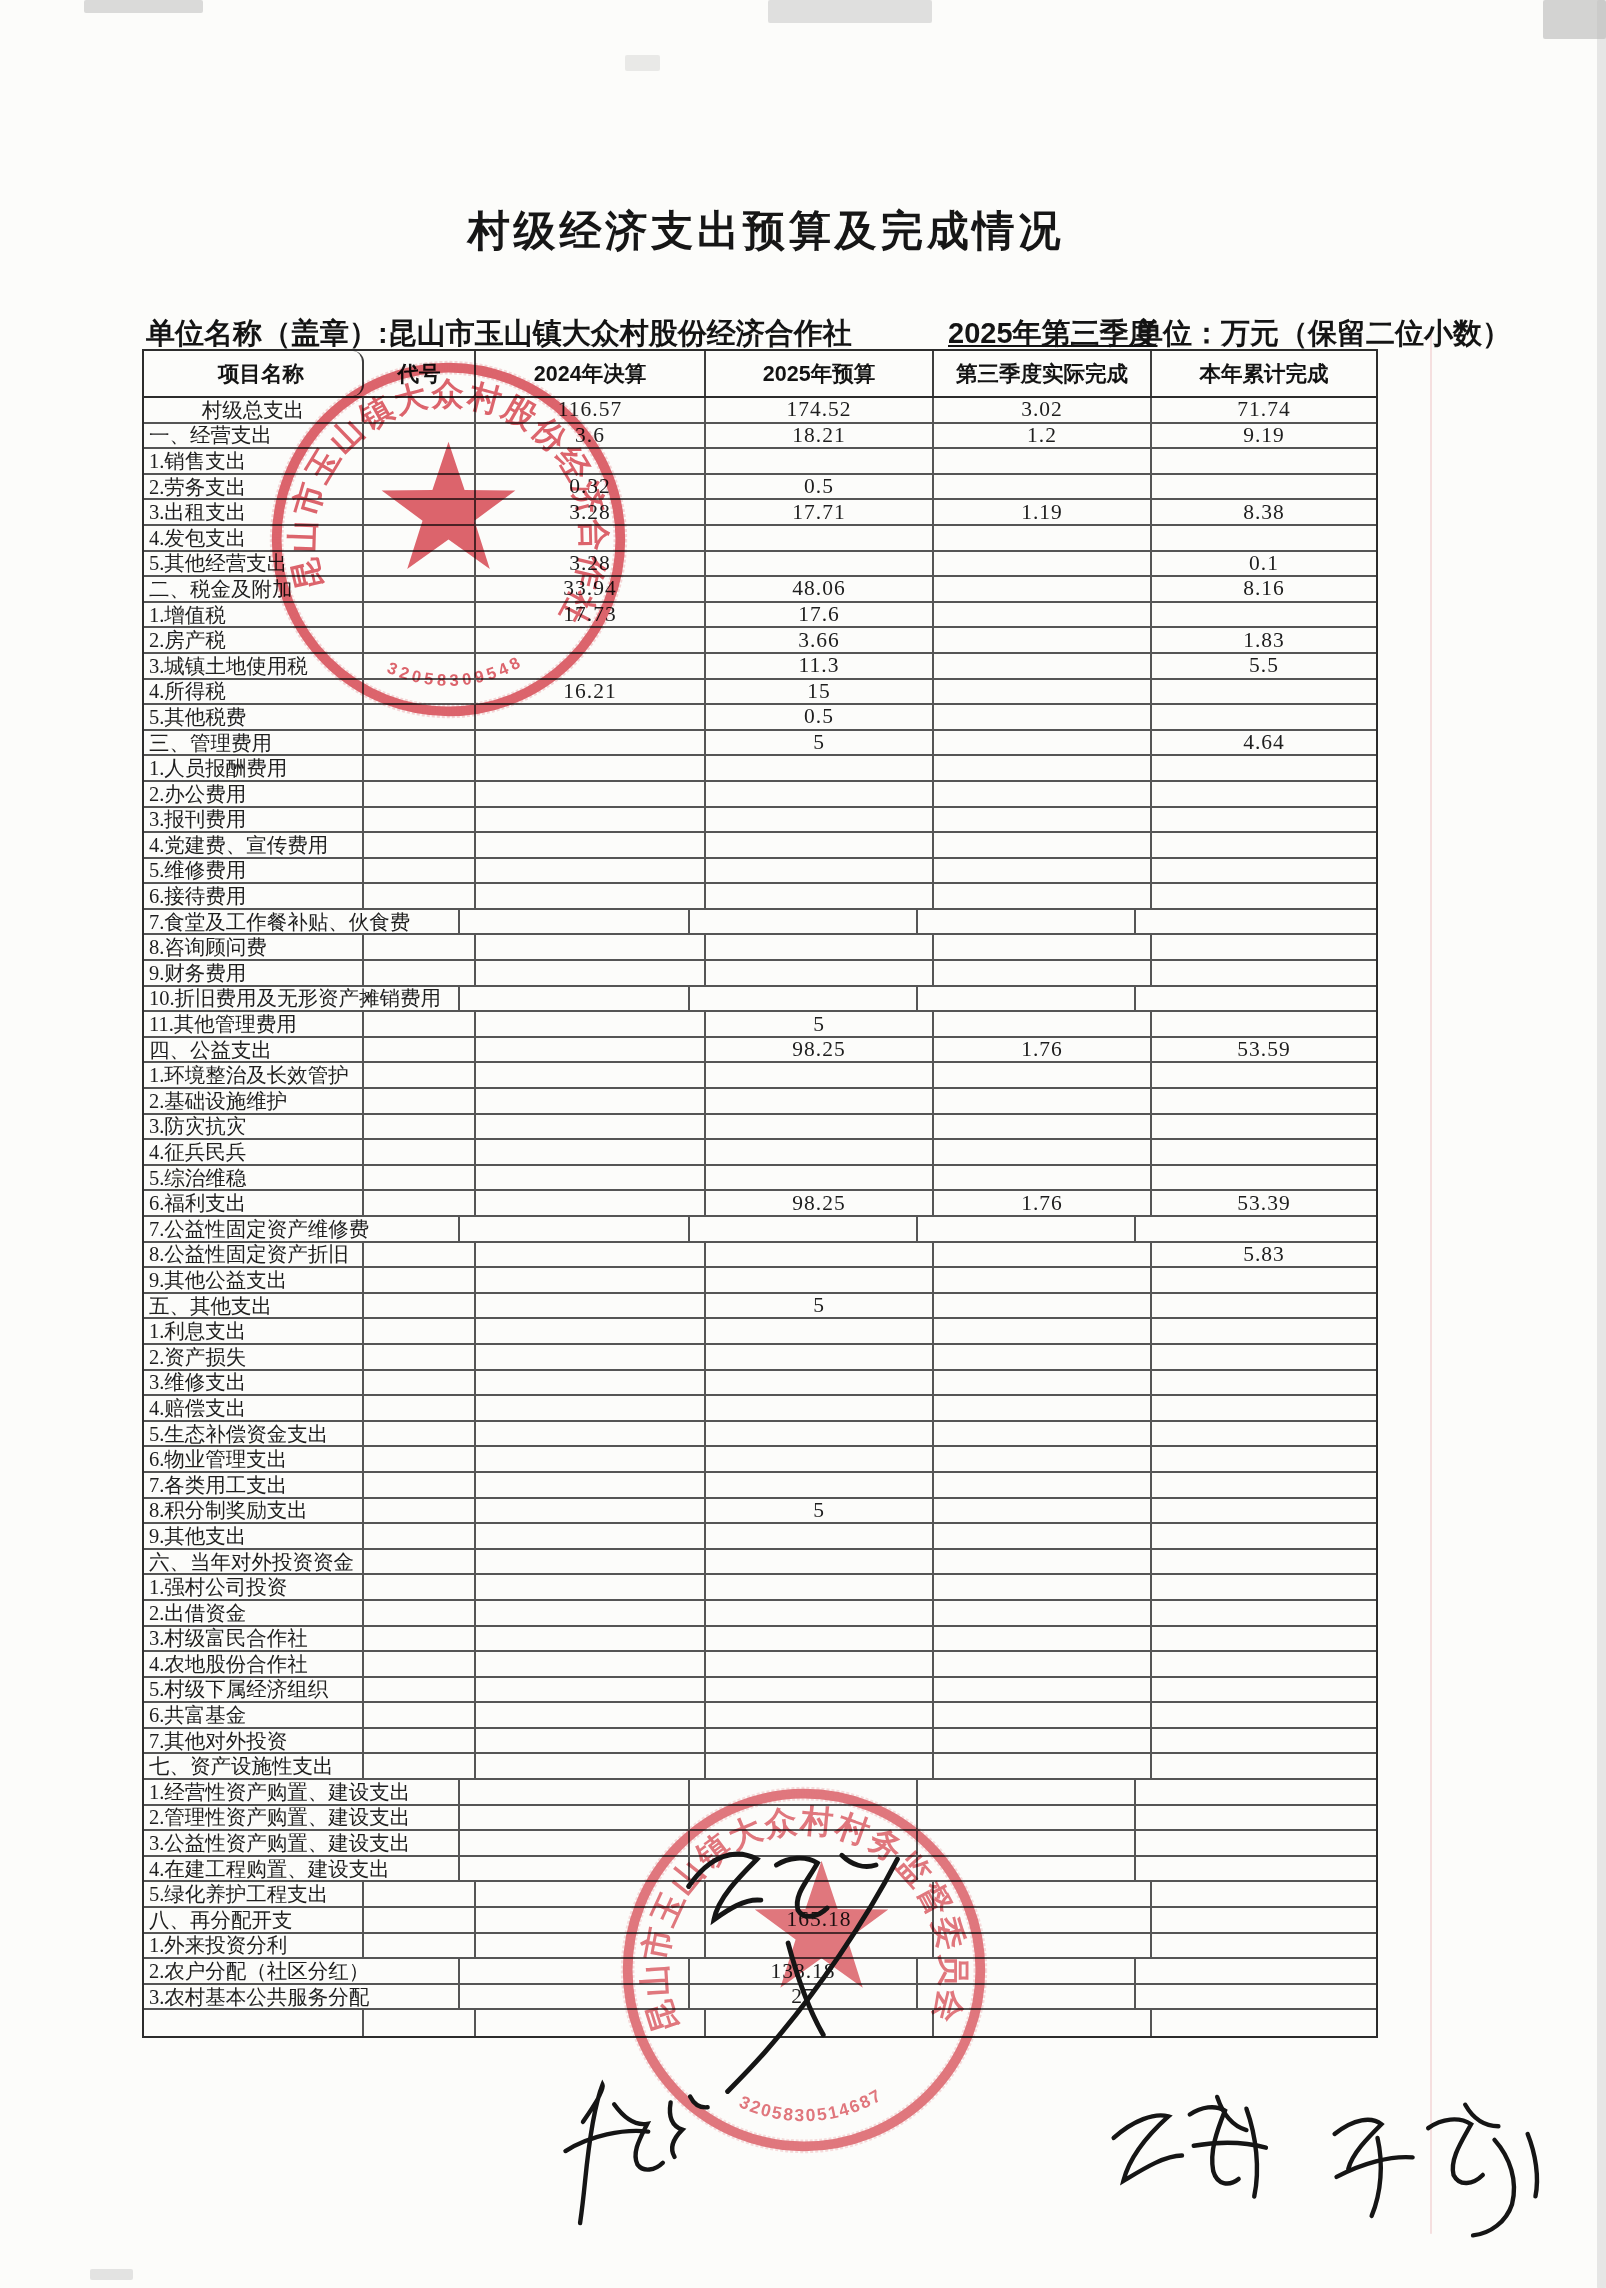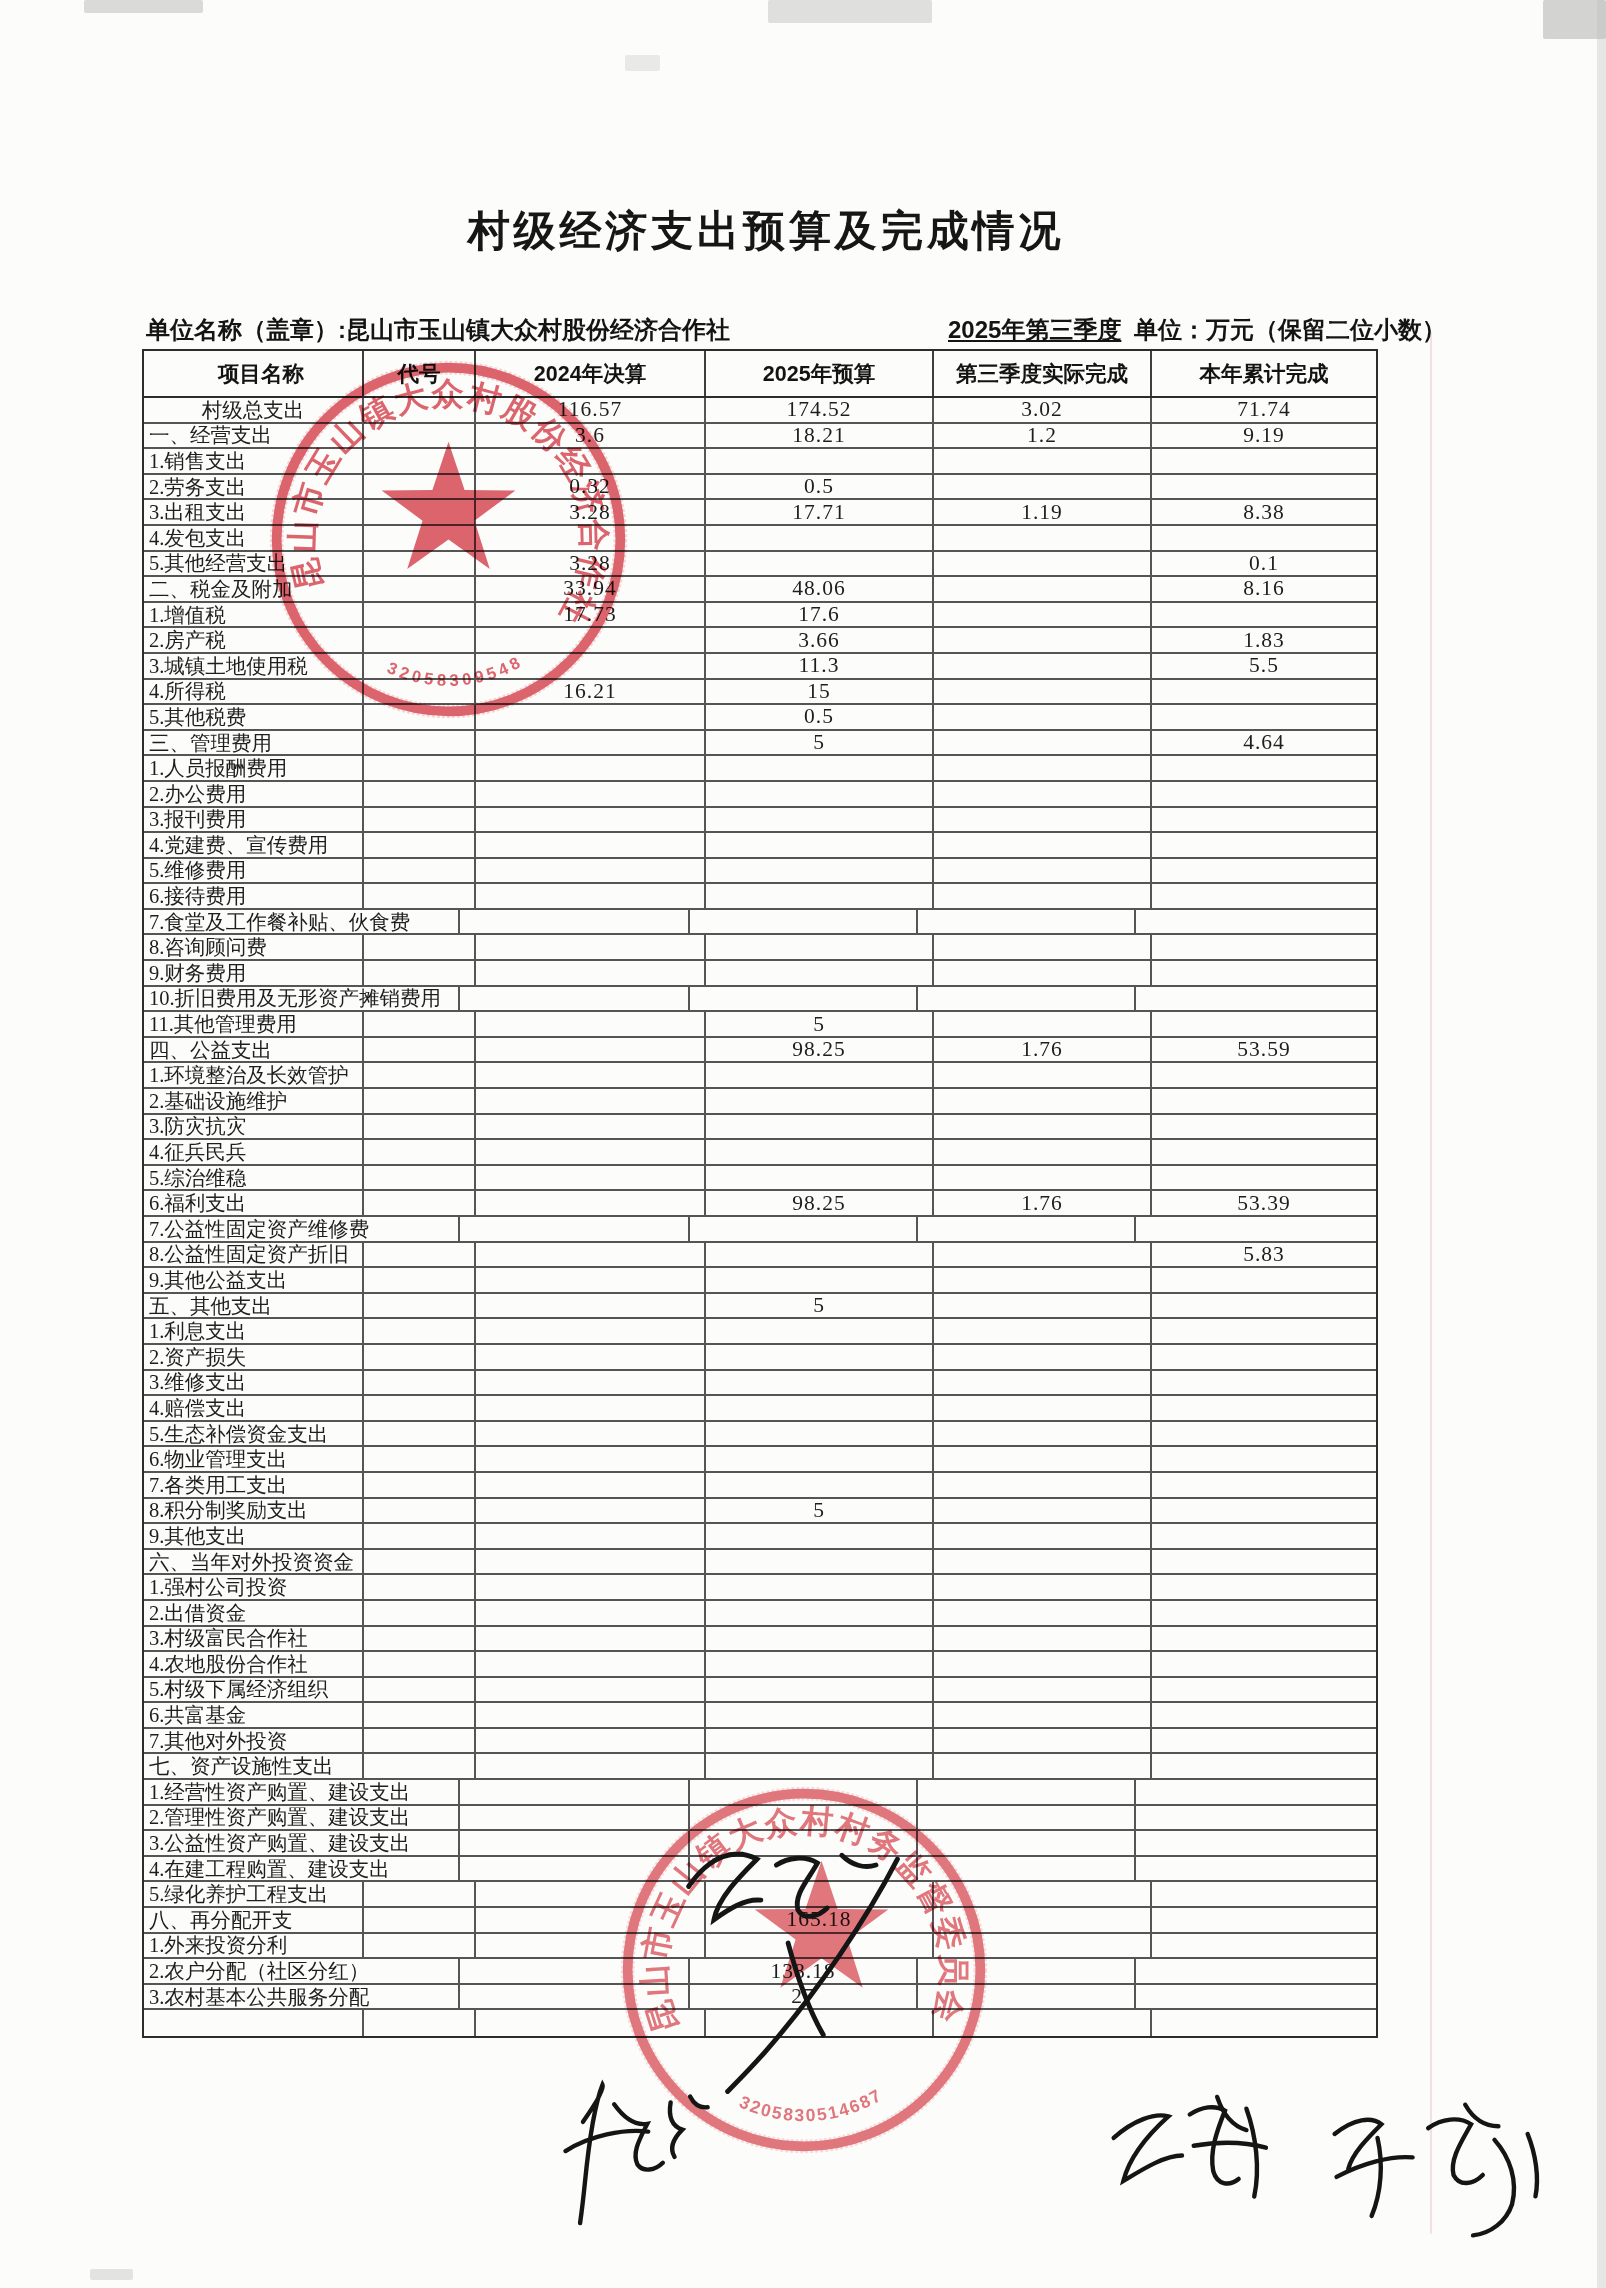--- a/index.html
+++ b/index.html
@@ -1,21 +1,21 @@
 <!DOCTYPE html>
 <html><head>
 <meta charset="utf-8">
 <style>
   html,body{margin:0;padding:0;background:#e9e9e7;}
   .page{position:relative;width:1606px;height:2289px;background:#fcfcfa;margin:0 auto;overflow:hidden;
         font-family:"Liberation Sans",sans-serif;color:#1c1c1c;}
   .title{position:absolute;top:203px;left:50%;transform:translateX(calc(-50% - 37px));
          font-size:42px;font-weight:bold;letter-spacing:3.9px;white-space:nowrap;
          font-family:Liberation Mono, monospace;color:#161616;}
-  .meta{position:absolute;top:314px;font-size:24px;font-weight:bold;white-space:nowrap;color:#141414;}
+  .meta{position:absolute;top:314px;font-size:29px;font-weight:bold;white-space:nowrap;color:#141414;}
   .meta-unit{left:146px;}
   .meta-period{left:948px;text-decoration:underline;}
   .meta-note{left:1134px;}
 
   
   .tbl{position:absolute;left:142px;top:349px;width:1236px;border:2.9px solid #2c2c2c;
        box-sizing:border-box;background:transparent;}
   .hrow,.trow{display:flex;box-sizing:border-box;}
   .hrow{height:47px;border-bottom:2.9px solid #2c2c2c;}
   .trow{height:25.6px;border-bottom:2px solid #555;}
@@ -27,21 +27,21 @@
         font-family:"Liberation Serif","DejaVu Serif",serif;font-size:20.5px;color:#1e1e1e;
         white-space:nowrap;overflow:visible;}
   .cell:last-child{border-right:none;}
   .c0{width:220px;padding-left:4.9px;}
   .c0.merged{width:316px;}
   .c1{width:112px;}
   .c2{width:230px;}
   .c3{width:228px;}
   .c4{width:218px;}
   .c5{flex:1;}
-  .hcell.c0{padding-left:16px;}
+  .hcell.c0{padding-left:16px;border-radius:11px;}
   .num{justify-content:center;font-size:21.5px;letter-spacing:1px;}
   .row0 .c0{justify-content:center;padding-left:0;}
 
   
   .seal{position:absolute;mix-blend-mode:multiply;}
   .sig{position:absolute;}
 
   
   .artifact{position:absolute;background:#bdbdbd;border-radius:2px;}
 </style>

